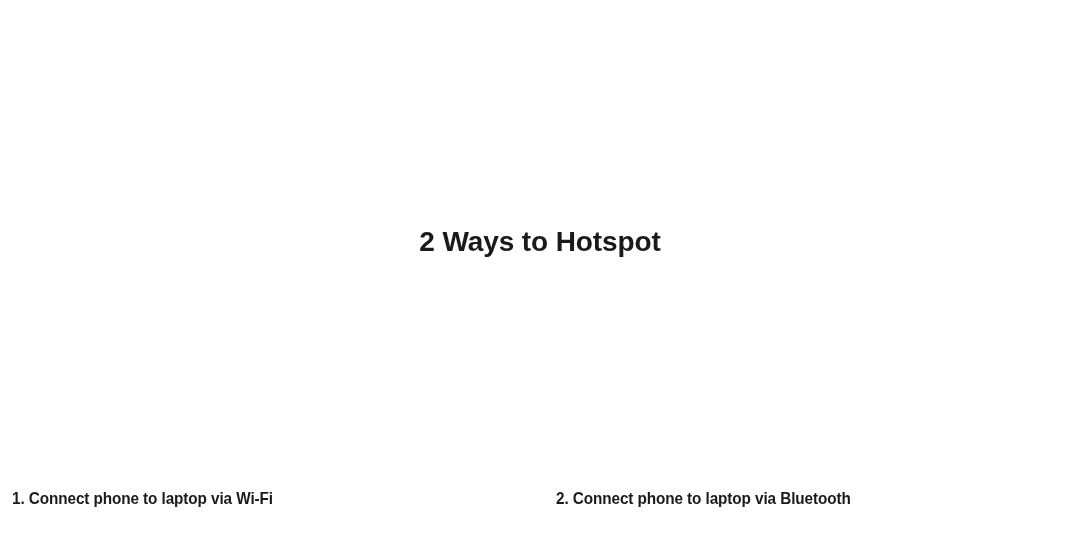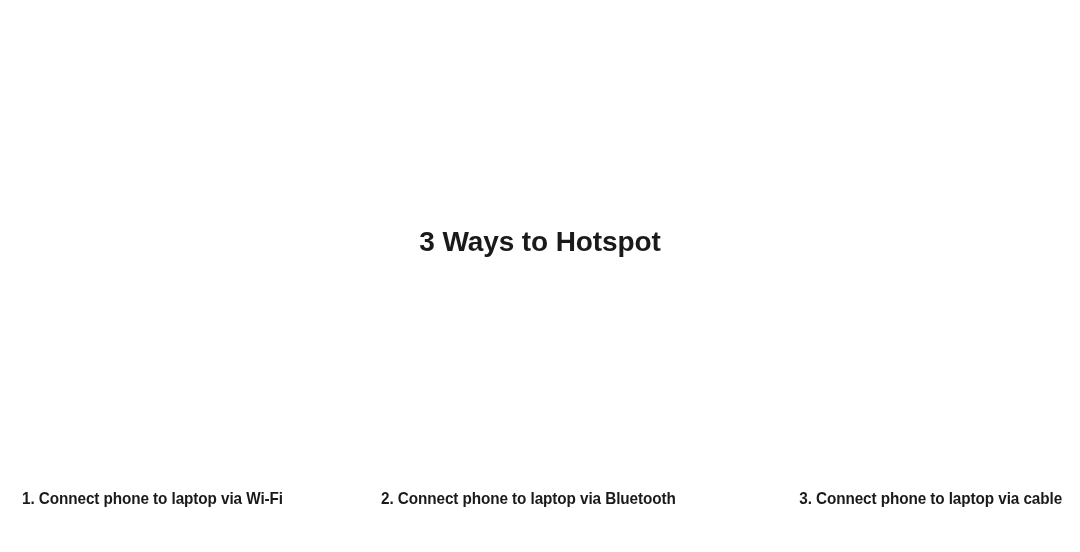--- a/index.html
+++ b/index.html
@@ -85,21 +85,21 @@
     top: 488px;
     width: 1080px;
     height: 24px;
     display: flex;
     align-items: flex-start;
   }
   .caption-cell {
     flex: 1 1 0;
     display: flex;
   }
-  .caption-cell.col-1 { justify-content: flex-start; padding-left: 22px; }
+  .caption-cell.col-1 { justify-content: flex-start; padding-left: 12px; }
   .caption-cell.col-2 { justify-content: flex-start; padding-left: 19px; }
   .caption-cell.col-3 { justify-content: flex-end;   padding-right: 18px; }
 
   .caption-text {
     font-family: "Liberation Sans", sans-serif;
     font-weight: bold;
     font-size: 17px;
     line-height: 22px;
     letter-spacing: -0.1px;
     color: #1a1a1a;
@@ -110,33 +110,30 @@
   .caption-cell.col-3 .caption-text {
     transform-origin: right center;
   }
 </style>
 </head>
 <body>
 
 <div class="page">
 
 
-  <div class="section-title">3 Ways to Hotspot</div>
+  <div class="section-title">2 Ways to Hotspot</div>
 
   <div class="illustration-row">
     <div class="illustration-cell"></div>
     <div class="illustration-cell"></div>
     <div class="illustration-cell"></div>
   </div>
 
   <div class="caption-row">
     <div class="caption-cell col-1">
       <span class="caption-text">1. Connect phone to laptop via Wi-Fi</span>
     </div>
     <div class="caption-cell col-2">
       <span class="caption-text">2. Connect phone to laptop via Bluetooth</span>
     </div>
-    <div class="caption-cell col-3">
-      <span class="caption-text">3. Connect phone to laptop via cable</span>
-    </div>
   </div>
 
 </div>
 
 </body></html>

